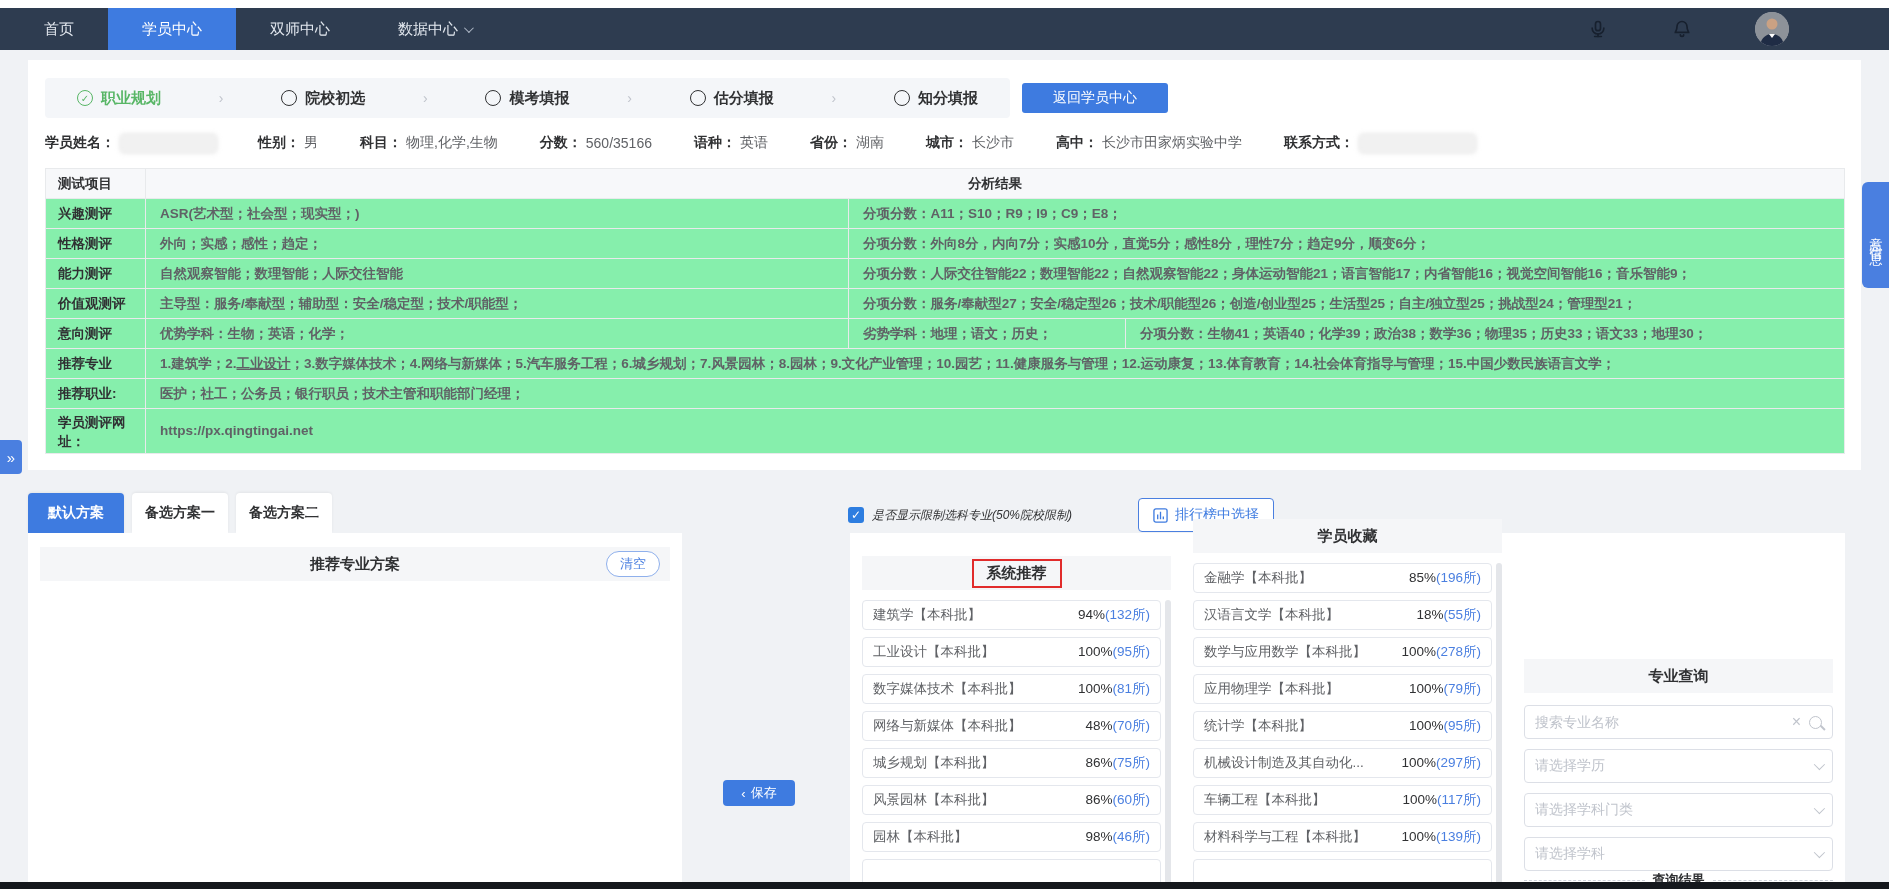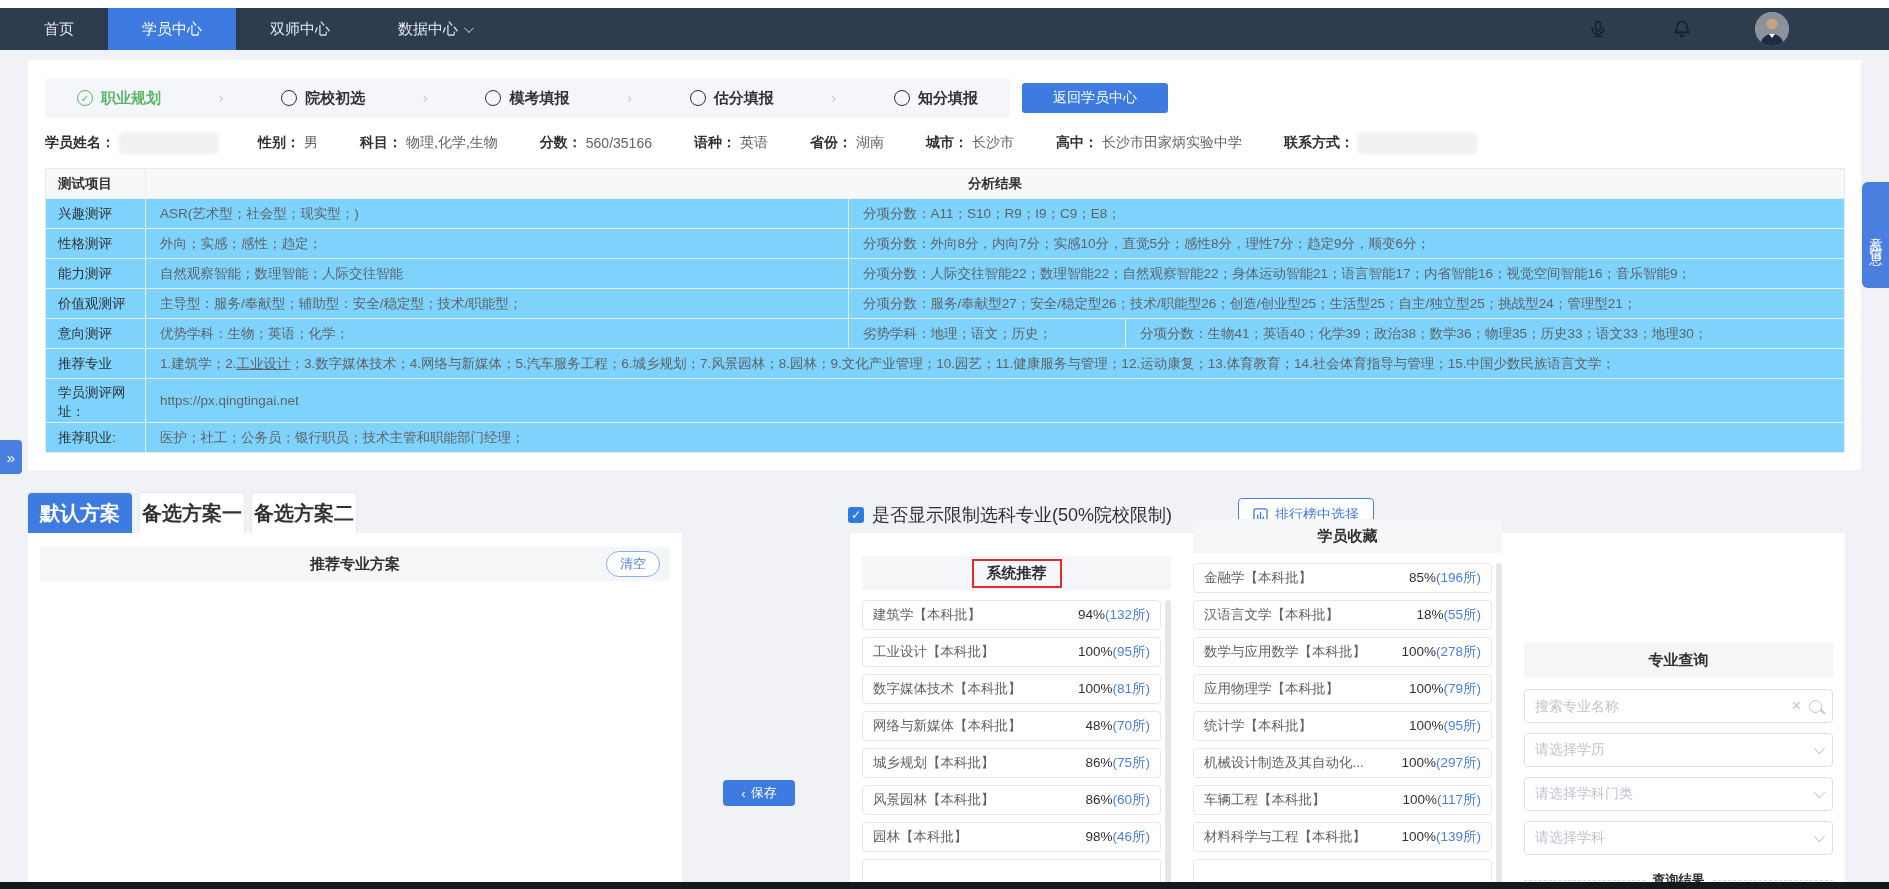--- a/index.html
+++ b/index.html
@@ -29,42 +29,42 @@
   .step-sep { color:#c0c4cc; font-size:14px; }
   .return-btn { position:absolute; left:994px; top:23px; width:146px; height:30px; background:#3e7be0; border:none; color:#fff; font-size:14px; border-radius:3px; cursor:pointer; font-family:inherit; }
   
   .student { position:absolute; left:17px; top:74px; right:17px; display:flex; align-items:center; }
   .sf { display:flex; align-items:center; margin-right:42px; white-space:nowrap; }
   .sf .lab { color:#303133; font-weight:bold; }
   .sf .val { color:#606266; margin-left:4px; }
   .redact { width:95px; height:17px; margin-left:6px; background:#f1f1f1; border-radius:2px; filter:blur(1.5px); box-shadow:0 0 4px rgba(200,200,200,.8); }
   
   .table { position:absolute; left:17px; top:108px; width:1800px; border:1px solid #e8eaec; font-size:13.5px; }
-  .trow { display:flex; border-bottom:1px solid #e8eaec; background:#7dd3fc; }
+  .trow { display:flex; border-bottom:1px solid #e8eaec; background:#86efac;font-weight:bold; }
   .trow:last-child { border-bottom:none; }
   .thead { background:#f7f8fa; font-weight:bold; color:#303133; }
   .c-label { width:100px; padding:0 12px; border-right:1px solid #e8eaec; line-height:29px; color:#303133; white-space:nowrap; }
   .cell { padding:0 14px; line-height:29px; white-space:nowrap; overflow:hidden; }
   .ca { width:703px; border-right:1px solid #e8eaec; }
   .cb { flex:1; }
   .cb3 { width:277px; border-right:1px solid #e8eaec; }
   .cc3 { flex:1; }
   .cwide { flex:1; }
   .thead .cwide { text-align:center; }
   .row-tall { height:44px; }
   .row-tall .c-label { line-height:19px; padding-top:4px; white-space:normal; }
   .row-tall .cell { line-height:44px; }
   .u { text-decoration:underline;text-align:center; }
   
   .tabs { position:absolute; left:28px; top:493px; display:flex; gap:8px; }
-  .tab { width:104px; height:40px; background:#fff; border-radius:4px 4px 0 0; display:flex; align-items:center; justify-content:center; font-weight:bold; color:#303133; font-size:20px; box-shadow:0 -1px 3px rgba(0,0,0,.06); cursor:pointer; }
+  .tab { width:96px; height:40px; background:#fff; border-radius:4px 4px 0 0; display:flex; align-items:center; justify-content:center; font-weight:bold; color:#303133; font-size:14px; box-shadow:0 -1px 3px rgba(0,0,0,.06); cursor:pointer; }
   .tab.active { background:#3e7be0; color:#fff; }
   .toolbar { position:absolute; left:848px; top:497px; height:36px; display:flex; align-items:center; }
   .checkbox { width:16px; height:16px; background:#2d7de0; border-radius:3px; color:#fff; font-size:12px; line-height:16px; text-align:center; cursor:pointer; }
-  .chk-label { margin-left:8px; color:#303133; font-size:18px; }
+  .chk-label { margin-left:8px; color:#303133; font-size:12px;font-style:italic; }
   .rank-btn { margin-left:66px; height:34px; padding:4px 14px; border:1px solid #4a7fe0; border-radius:4px; background:#fff; color:#3e7be0; font-size:14px; display:flex; align-items:center; gap:7px; cursor:pointer; font-family:inherit; }
   
   .left-panel { position:absolute; left:28px; top:533px; width:654px; height:356px; background:#fff; }
   .panel-header { margin:14px 12px 0; height:34px; background:#f5f6f8; display:flex; align-items:center; justify-content:center; position:relative; font-weight:bold; color:#303133; font-size:15px; }
   .clear-btn { position:absolute; right:10px; top:4px; height:26px; padding:0 13px; background:#fff; border:1px solid #8fb0ec; border-radius:13px; color:#4a7fe0; font-size:13px; cursor:pointer; font-family:inherit; }
   .save-btn { position:absolute; left:723px; top:780px; width:72px; height:26px; background:#3e7be0; border:none; border-radius:4px; color:#fff; font-size:13px; display:flex; align-items:center; justify-content:center; gap:5px; cursor:pointer; font-family:inherit; }
   
   .right-panel { position:absolute; left:850px; top:533px; width:995px; height:356px; background:#fff; padding:14px 12px 0; display:flex; gap:22px;align-items:flex-end; }
   .rcol { flex:1; position:relative; }
   .col-header { height:34px; background:#f5f6f8; display:flex; align-items:center; justify-content:center; font-weight:bold; color:#303133; font-size:15px; }
@@ -78,21 +78,21 @@
   .vscroll { position:absolute; right:0; top:0; width:6px; height:330px; background:#e4e6ea; border-radius:3px; cursor:pointer; }
   
   .search-box { margin-top:12px; height:34px; border:1px solid #dcdfe6; border-radius:4px; display:flex; align-items:center; padding:0 10px; gap:8px; background:#fff; }
   .search-box input { flex:1; border:none; outline:none; font-size:14px; color:#606266; font-family:inherit; background:transparent; }
   .search-box input::placeholder { color:#c0c4cc; }
   .icon-close { color:#c0c4cc; font-size:16px; cursor:pointer; line-height:1; }
   .icon-mag { width:13px; height:13px; border:1.5px solid #c0c4cc; border-radius:50%; position:relative; cursor:pointer; }
   .icon-mag::after { content:""; position:absolute; width:6px; height:1.5px; background:#c0c4cc; transform:rotate(45deg); right:-5px; bottom:-1px; }
   .select { margin-top:10px; height:34px; border:1px solid #dcdfe6; border-radius:4px; display:flex; align-items:center; justify-content:space-between; padding:0 10px; color:#c0c4cc; font-size:14px; background:#fff; cursor:pointer; }
   .sel-caret { width:8px; height:8px; border-right:1.5px solid #c0c4cc; border-bottom:1.5px solid #c0c4cc; transform:rotate(45deg) translateY(-2px); }
-  .result-divider { margin-top:16px; display:flex; align-items:center; gap:8px; color:#303133; font-size:13px; font-weight:bold; }
+  .result-divider { display:flex; align-items:center; gap:8px; color:#303133; font-size:13px; font-weight:bold; }
   .result-divider .dash { flex:1; border-top:1px dashed #cfd3da; }
   
   .expander { position:absolute; left:0; top:440px; width:22px; height:34px; background:#4a7fe0; border-radius:0 4px 4px 0; color:#fff; display:flex; align-items:center; justify-content:center; font-size:15px; cursor:pointer; }
   .side-tab { position:absolute; right:0; top:182px; width:27px; height:106px; background:#4a7fe0; border-radius:6px 0 0 6px; color:#fff; font-size:13px; display:flex; align-items:center; justify-content:center; cursor:pointer; writing-mode:vertical-lr; text-orientation:upright; letter-spacing:5px; padding-top:4px; }
   .bottom-strip { position:absolute; left:0; bottom:0; right:0; height:7px; background:#15181d; }
 </style>
 </head>
 <body>
 
 <div class="top-strip"></div>
@@ -237,27 +237,27 @@
     <div class="trow">
       <div class="c-label">意向测评</div>
       <div class="cell ca">优势学科：生物；英语；化学；</div>
       <div class="cell cb3">劣势学科：地理；语文；历史；</div>
       <div class="cell cc3">分项分数：生物41；英语40；化学39；政治38；数学36；物理35；历史33；语文33；地理30；</div>
     </div>
     <div class="trow">
       <div class="c-label">推荐专业</div>
       <div class="cell cwide"><span>1.建筑学；2.</span><span class="u">工业设计</span><span>；3.数字媒体技术；4.网络与新媒体；5.汽车服务工程；6.城乡规划；7.风景园林；8.园林；9.文化产业管理；10.园艺；11.健康服务与管理；12.运动康复；13.体育教育；14.社会体育指导与管理；15.中国少数民族语言文学；</span></div>
     </div>
+    <div class="trow">
+      <div class="c-label">推荐职业:</div>
+      <div class="cell cwide">医护；社工；公务员；银行职员；技术主管和职能部门经理；</div>
+    </div>
     <div class="trow row-tall">
       <div class="c-label">学员测评网址：</div>
       <div class="cell cwide">https://px.qingtingai.net</div>
-    </div>
-    <div class="trow">
-      <div class="c-label">推荐职业:</div>
-      <div class="cell cwide">医护；社工；公务员；银行职员；技术主管和职能部门经理；</div>
     </div>
   </div>
 </div>
 
 <div class="tabs">
   <div class="tab active">默认方案</div>
   <div class="tab">备选方案一</div>
   <div class="tab">备选方案二</div>
 </div>
 

